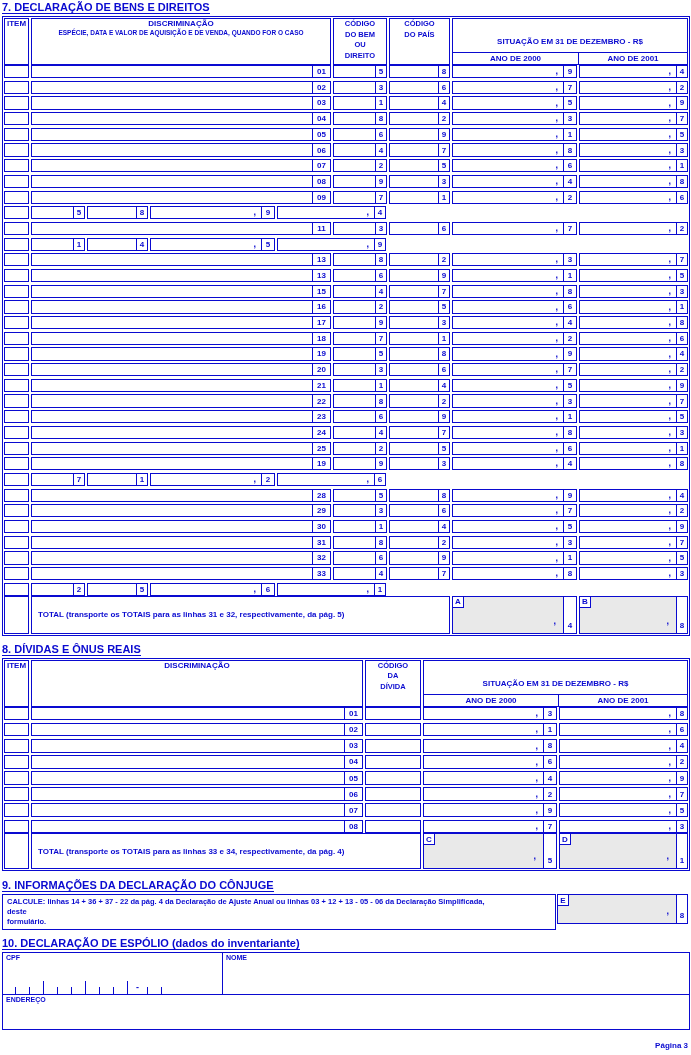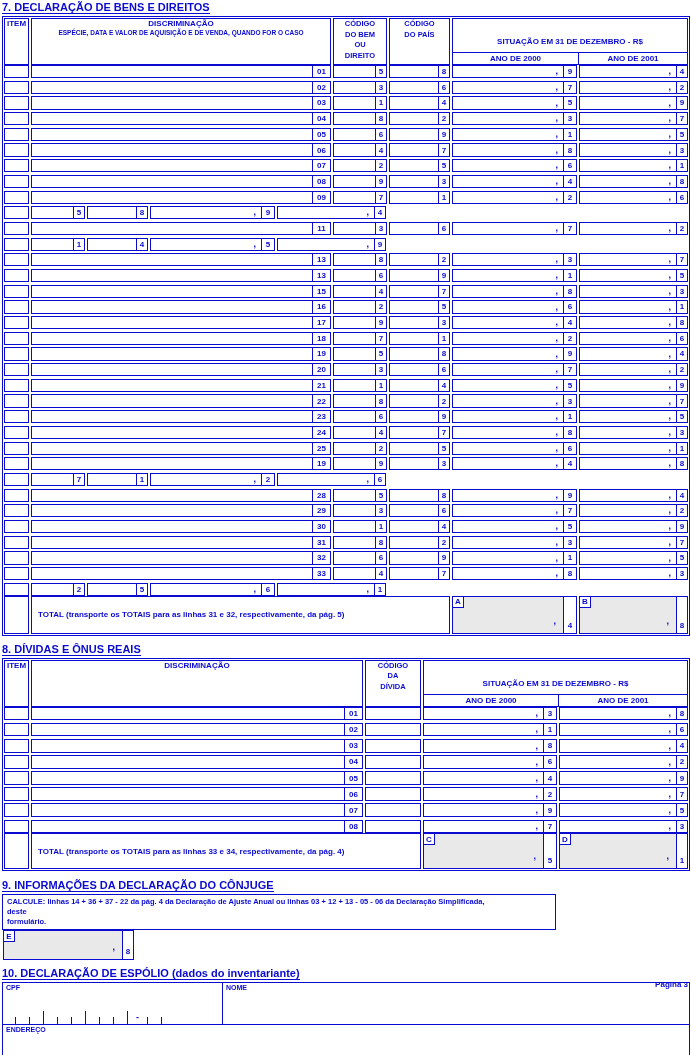--- a/index.html
+++ b/index.html
@@ -75,42 +75,42 @@
   .t-label{border:1px solid var(--blue);display:flex;align-items:center;padding-left:6px;font-size:8px;line-height:9px;}
   .t-label.l7{width:419px;}
   .t-label.l8{width:390px;}
   .tgrp{display:flex;border:1px solid var(--blue);}
   .tgray{flex:1;position:relative;background:var(--shade);}
   .tgrp .dig{align-items:flex-end;padding-bottom:3px;background:#fff;}
   .letterbox{position:absolute;top:-1px;left:-1px;width:12px;height:12px;border:1px solid var(--blue);background:#fff;display:flex;align-items:center;justify-content:center;font-size:8px;}
   .tgray .comma{bottom:7px;right:7px;}
 
   
-  .sec9{display:flex;align-items:flex-start;margin-left:2px;margin-top:2px;flex-direction:column;}
+  .sec9{display:flex;align-items:flex-start;margin-left:2px;margin-top:2px;}
   .calc-box{width:554px;border:1px solid var(--blue);padding:2px 4px 2px 4px;font-size:7.5px;line-height:10px;}
   .calc-l2{display:flex;justify-content:space-between;}
   .e-grp{display:flex;border:1px solid var(--blue);height:30px;width:131px;margin-left:1px;}
   .e-grp .tgray{width:118px;flex:none;}
   .e-grp .dig{width:13px;align-items:flex-end;padding-bottom:3px;}
 
   
   .grid10{margin-left:2px;width:688px;border:1px solid var(--blue);}
   .row10a{display:flex;height:41px;}
   .cpf-cell{width:220px;border-right:1px solid var(--blue);position:relative;}
   .nome-cell{flex:1;position:relative;}
   .end-cell{height:35px;border-top:1px solid var(--blue);position:relative;}
   .flabel{position:absolute;top:1px;left:3px;font-size:7px;}
   .cpf-comb{position:absolute;left:12px;bottom:0;display:flex;align-items:flex-end;gap:13px;height:14px;}
   .tick{width:1px;height:7px;background:var(--blue);}
   .tick.t{height:13px;}
   .cpf-dash{font-size:9px;line-height:8px;margin:0 -5px 3px -5px;}
 
   .spacer7{height:7px;}
   .spacer8{height:8px;}
-  .footer{position:absolute;right:3px;top:980px;font-size:8px;}
+  .footer{position:absolute;right:3px;top:1041px;font-size:8px;}
 </style>
 </head>
 <body>
 
 <div class="page">
 
   <div class="sec-title"><span>7. DECLARAÇÃO DE BENS E DIREITOS</span></div>
 
   <div class="tbl">
     <div class="hdr">

